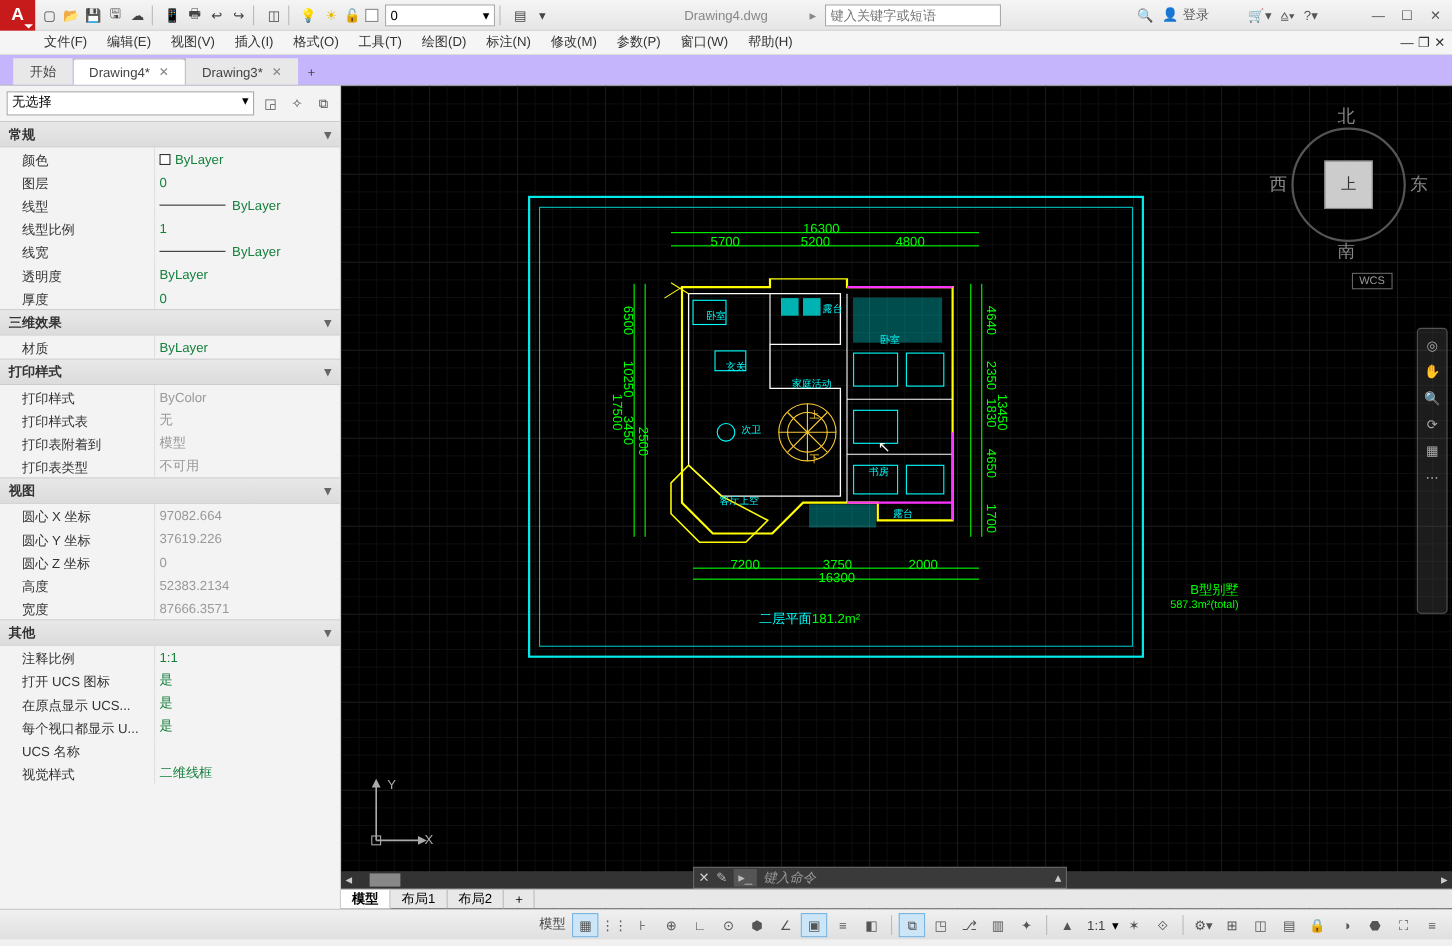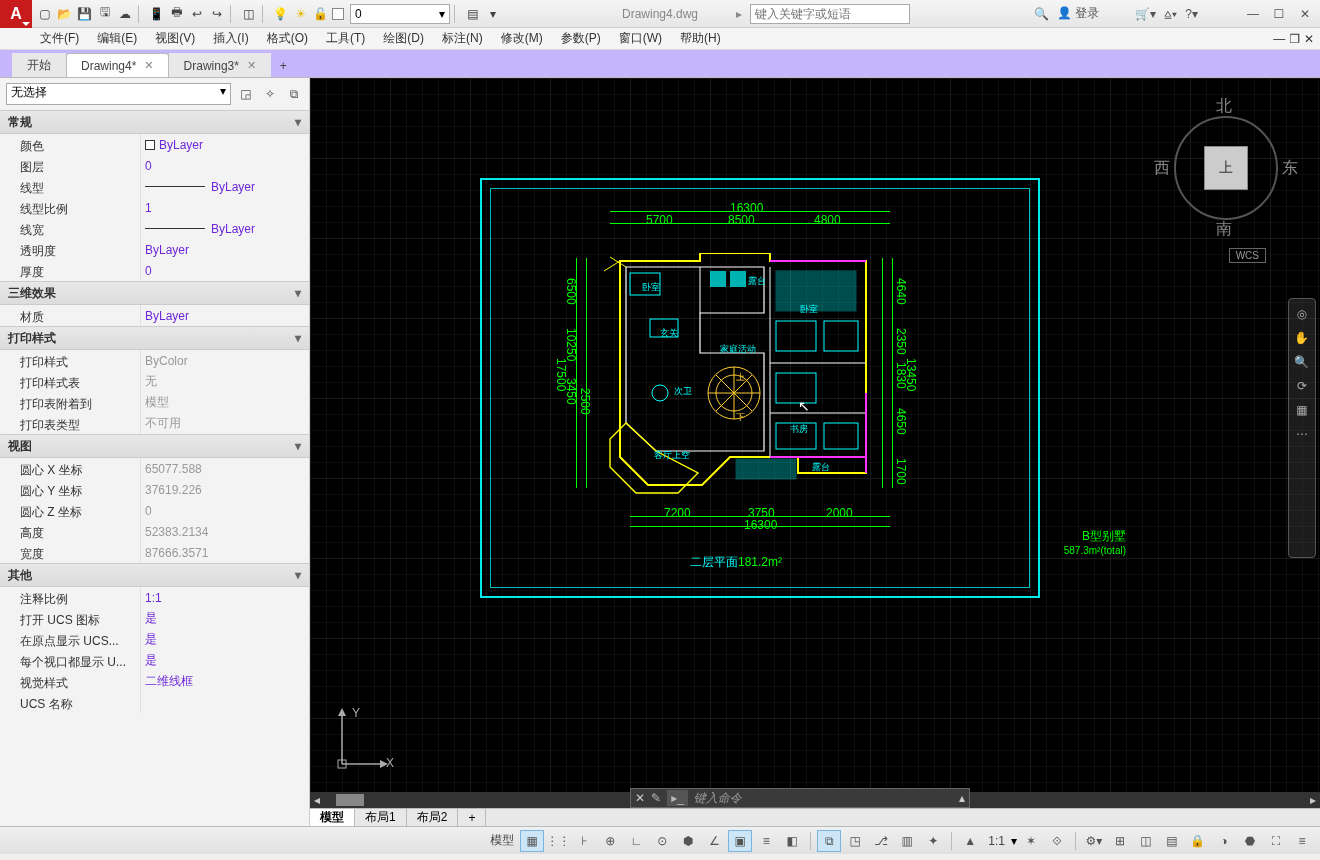--- a/index.html
+++ b/index.html
@@ -33,21 +33,21 @@
 .props{width:310px;background:#f3f3f3;display:flex;flex-direction:column;border-right:1px solid #ccc}
 .props-title{height:22px;background:#eaeaea;display:flex;align-items:center;padding:0 6px;border-bottom:1px solid #ccc}
 .props-title::before{content:"⋮⋮";letter-spacing:-3px;color:#999;margin-right:4px}
 .sel-row{height:32px;display:flex;align-items:center;padding:4px 6px;gap:6px}
 .sel-combo{flex:1;height:22px;border:1px solid #aaa;background:#fff;display:flex;justify-content:space-between;padding:0 4px}
 .sel-row .pico{width:18px;height:18px;color:#555;display:flex;align-items:center;justify-content:center;cursor:pointer}
 .cat{height:22px;background:linear-gradient(#e8e8e8,#dcdcdc);display:flex;align-items:center;justify-content:space-between;padding:11px 8px;font-weight:bold;color:#333;border-top:1px solid #ccc;border-bottom:1px solid #ccc;cursor:pointer}
 .cat::after{content:"▾";color:#666}
 .prow{height:21px;display:flex;align-items:flex-end}
 .prow .plabel{width:140px;padding-left:20px;color:#333}
-.prow .pval{flex:1;padding-left:4px;color:#6d28d9;border-left:1px solid #e0e0e0;height:100%;display:flex;align-items:center}
+.prow .pval{flex:1;padding-left:4px;color:#15803d;border-left:1px solid #e0e0e0;height:100%;display:flex;align-items:center}
 .prow .pval.dim{color:#999}
 .prow .sw{width:10px;height:10px;border:1px solid #333;margin-right:4px;background:#fff}
 .prow .line-sample{width:60px;border-top:1px solid #333;margin-right:6px}
 .props-body{flex:1;overflow:hidden}
 
 .canvas-wrap{flex:1;position:relative;background:#000;overflow:hidden}
 .grid{position:absolute;inset:0;background-image:linear-gradient(#1a1a1a 1px,transparent 1px),linear-gradient(90deg,#1a1a1a 1px,transparent 1px),linear-gradient(#0d0d0d 1px,transparent 1px),linear-gradient(90deg,#0d0d0d 1px,transparent 1px);background-size:80px 80px,80px 80px,16px 16px,16px 16px}
 .frame-outer{position:absolute;left:170px;top:100px;width:560px;height:420px;border:2px solid #00eaea}
 .frame-inner{position:absolute;left:180px;top:110px;width:540px;height:400px;border:1px solid #00bcbc}
 .plan{position:absolute;left:280px;top:175px;width:300px;height:240px}
@@ -262,21 +262,21 @@
         <div class="prow">
           <div class="plabel">打印表类型</div>
           <div class="pval dim">
             <span>不可用</span>
           </div>
         </div>
         <div class="cat">视图</div>
         <div class="prow">
           <div class="plabel">圆心 X 坐标</div>
           <div class="pval dim">
-            <span>65077.588</span>
+            <span>97082.664</span>
           </div>
         </div>
         <div class="prow">
           <div class="plabel">圆心 Y 坐标</div>
           <div class="pval dim">
             <span>37619.226</span>
           </div>
         </div>
         <div class="prow">
           <div class="plabel">圆心 Z 坐标</div>
@@ -315,44 +315,44 @@
             <span>是</span>
           </div>
         </div>
         <div class="prow">
           <div class="plabel">每个视口都显示 U...</div>
           <div class="pval">
             <span>是</span>
           </div>
         </div>
         <div class="prow">
+          <div class="plabel">UCS 名称</div>
+          <div class="pval">
+            <span></span>
+          </div>
+        </div>
+        <div class="prow">
           <div class="plabel">视觉样式</div>
           <div class="pval">
             <span>二维线框</span>
-          </div>
-        </div>
-        <div class="prow">
-          <div class="plabel">UCS 名称</div>
-          <div class="pval">
-            <span></span>
           </div>
         </div>
       </div>
   </div>
 
   <div class="canvas-wrap">
     <div class="grid"></div>
     <div class="frame-outer"></div>
     <div class="frame-inner"></div>
 
     <div class="dim-top">
       <div class="dl" style="left:0;width:280px;top:8px"></div>
       <div class="dl" style="left:0;width:280px;top:20px"></div>
       <span style="position:absolute;left:36px;top:10px">5700</span>
-      <span style="position:absolute;left:118px;top:10px">8500</span>
+      <span style="position:absolute;left:118px;top:10px">5200</span>
       <span style="position:absolute;left:204px;top:10px">4800</span>
       <span style="position:absolute;left:120px;top:-2px">16300</span>
     </div>
     <div class="dim-left">
       <div style="position:absolute;left:8px;top:0;width:1px;height:230px;background:#0f0"></div>
       <div style="position:absolute;left:18px;top:0;width:1px;height:230px;background:#0f0"></div>
       <span style="position:absolute;left:-4px;top:20px;writing-mode:vertical-rl">6500</span>
       <span style="position:absolute;left:-4px;top:70px;writing-mode:vertical-rl">10250</span>
       <span style="position:absolute;left:-4px;top:120px;writing-mode:vertical-rl">3450</span>
       <span style="position:absolute;left:-14px;top:100px;writing-mode:vertical-rl">17500</span>

